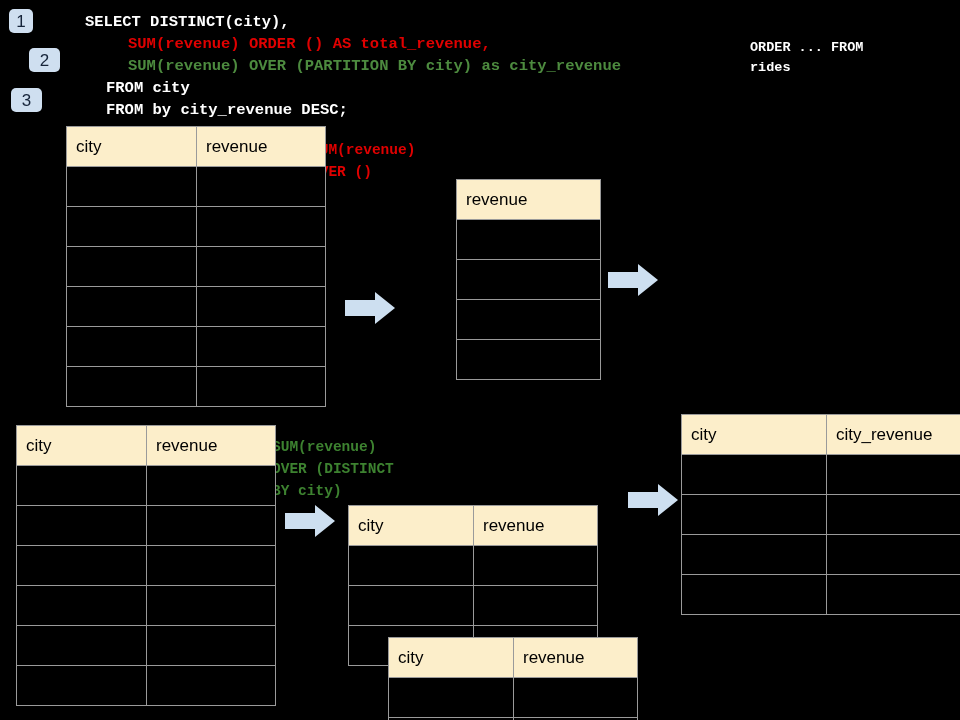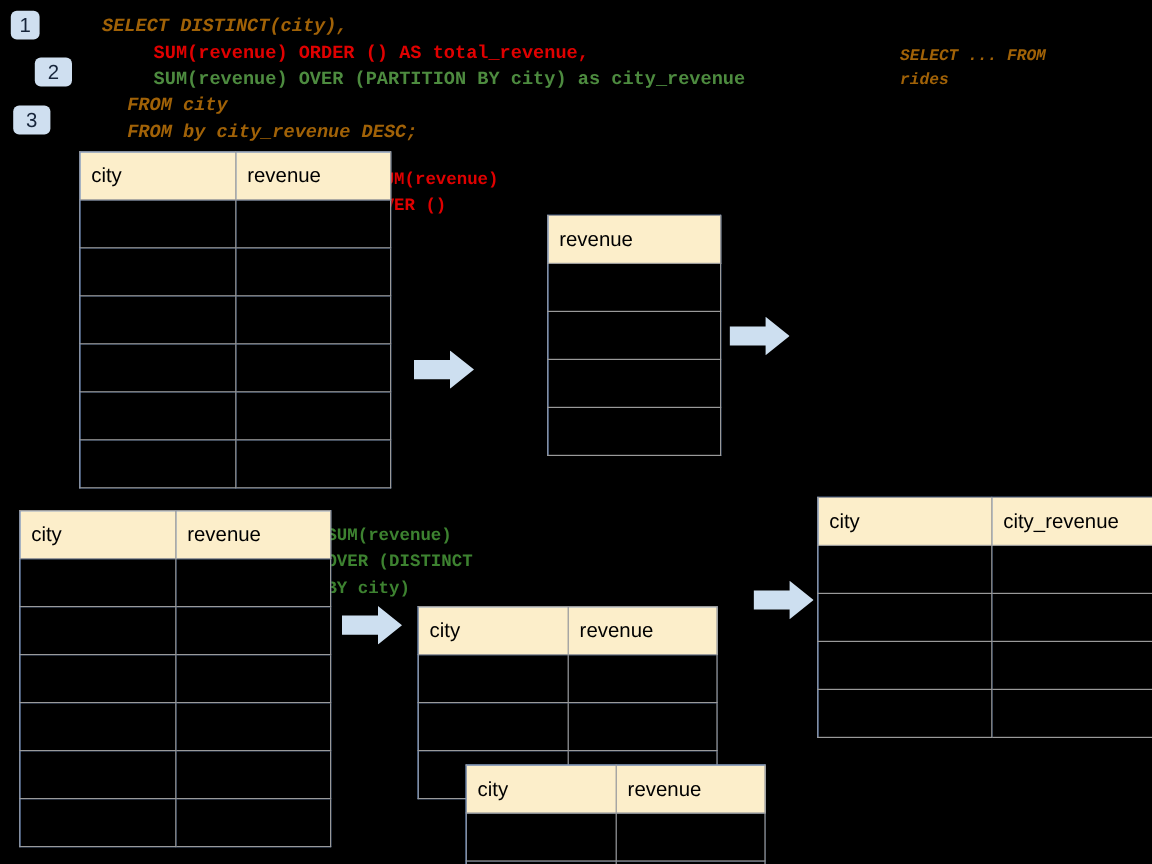--- a/index.html
+++ b/index.html
@@ -35,41 +35,41 @@
   
   .code {
     position: absolute;
     font-family: "Liberation Mono", monospace;
     font-size: 15.5px;
     font-weight: bold;
     white-space: pre;
     letter-spacing: 0px;
     line-height: 21.5px;
   }
-  .code-purple { color: #a16207; font-style: italic; }
+  .code-purple { color: #ffffff; }
   .code-red    { color: #e00000; }
   .code-green  { color: #4d8b3f; }
 
   .annot {
     position: absolute;
     font-family: "Liberation Mono", monospace;
     font-size: 14.5px;
     font-weight: bold;
     white-space: pre;
     line-height: 22px;
   }
   .annot-red   { color: #e00000; }
   .annot-green { color: #3d8230; }
 
   
   .tbl {
     position: absolute;
     border-collapse: collapse;
     table-layout: fixed;
-    background: #3b82f6;
+    background: #a16207;
     font-family: "Liberation Sans", sans-serif;
   }
   .tbl td {
     border: 1px solid #9a9a9a;
     background: #000000;
     padding: 0;
     height: 39px;
   }
   .tbl th {
     border: 1px solid #9a9a9a;
@@ -102,21 +102,21 @@
   <div class="badge" style="left:11px; top:88px; width:31px;">
     <span>3</span>
   </div>
 
   <div class="code code-purple" style="left:85px; top:12px;">SELECT DISTINCT(city),</div>
   <div class="code code-red" style="left:128px; top:34px;">SUM(revenue) ORDER () AS total_revenue,</div>
   <div class="code code-green" style="left:128px; top:56px;">SUM(revenue) OVER (PARTITION BY city) as city_revenue</div>
   <div class="code code-purple" style="left:106px; top:78px;">FROM city</div>
   <div class="code code-purple" style="left:106px; top:100px;">FROM by city_revenue DESC;</div>
 
-  <div class="code code-purple" style="left:750px; top:38px; font-size:13.5px; line-height:19px;">SELECT ... FROM</div>
+  <div class="code code-purple" style="left:750px; top:38px; font-size:13.5px; line-height:19px;">ORDER ... FROM</div>
   <div class="code code-purple" style="left:750px; top:58px; font-size:13.5px; line-height:19px;">rides</div>
 
   <div class="annot annot-red" style="left:311px; top:139px;">SUM(revenue)</div>
   <div class="annot annot-red" style="left:311px; top:161px;">OVER ()</div>
 
   <div class="annot annot-green" style="left:272px; top:436px;">SUM(revenue)</div>
   <div class="annot annot-green" style="left:272px; top:458px;">OVER (DISTINCT</div>
   <div class="annot annot-green" style="left:272px; top:480px;">BY city)</div>
 
   <table class="tbl" style="left:66px; top:126px; width:239px;">

